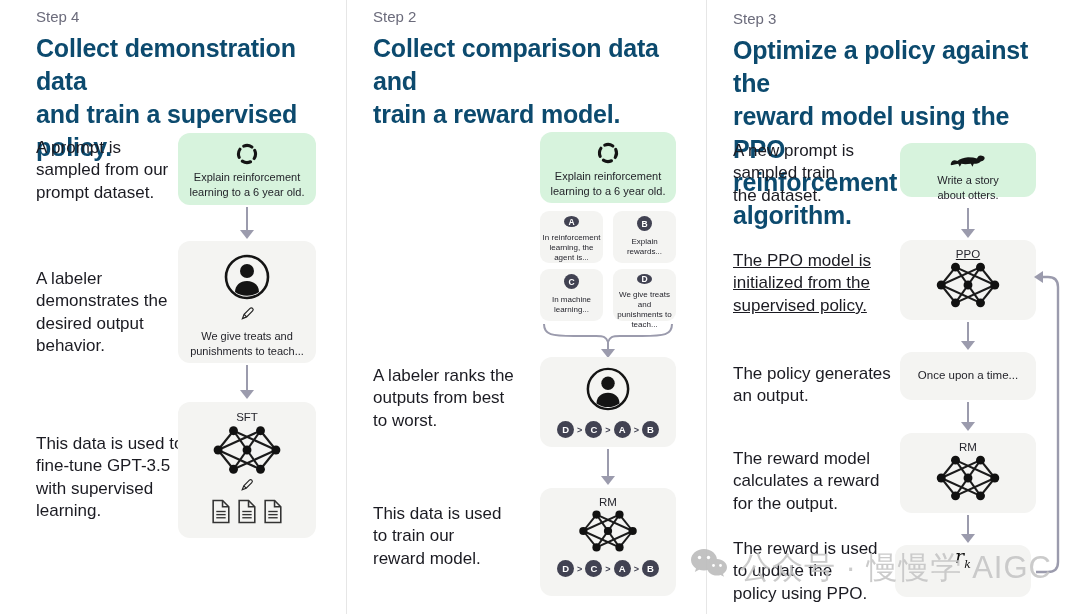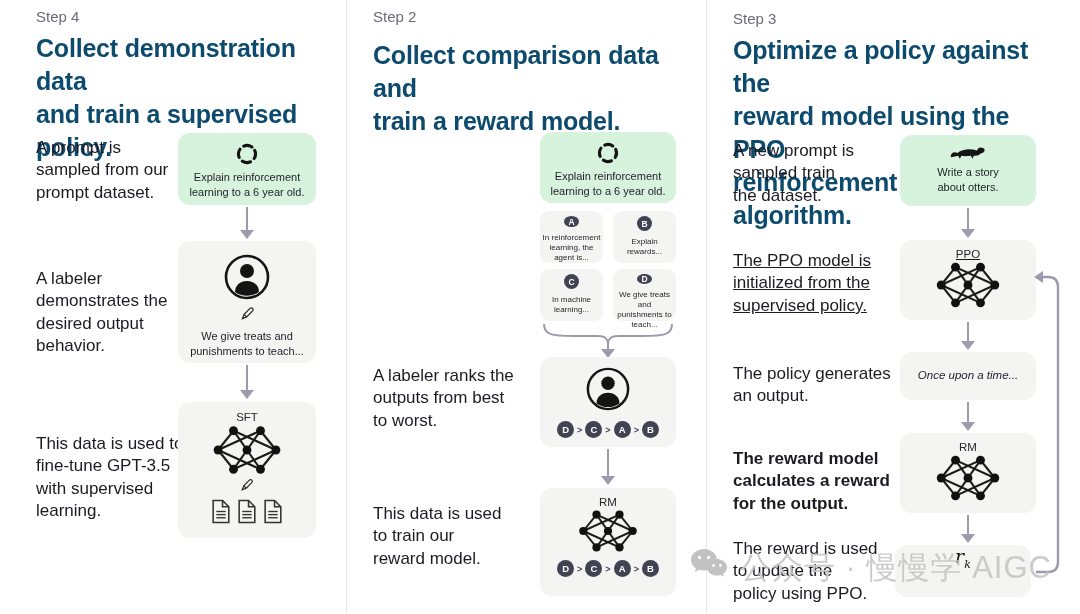--- a/index.html
+++ b/index.html
@@ -149,21 +149,21 @@
           <path d="M2,1.5 h9 l6,6 v15 h-15 z" fill="#f4f4f2" stroke="#333" stroke-width="1.5"></path>
           <path d="M11,1.5 v6 h6" fill="none" stroke="#333" stroke-width="1.5"></path>
           <line x1="5" y1="12" x2="14" y2="12" stroke="#333" stroke-width="1.3"></line>
           <line x1="5" y1="15" x2="14" y2="15" stroke="#333" stroke-width="1.3"></line>
           <line x1="5" y1="18" x2="14" y2="18" stroke="#333" stroke-width="1.3"></line>
         </svg>
     </div>
   </div>
 
   <div class="step-label" style="left:373px;top:8px;">Step 2</div>
-  <div class="step-title" style="left:373px;top:32px;width:310px;margin-top:7px;">Collect comparison data and
+  <div class="step-title" style="left:373px;top:32px;width:310px;">Collect comparison data and
 train a reward model.</div>
 
   <div class="caption" style="left:373px;top:365px;">A labeler ranks the
 outputs from best
 to worst.</div>
   <div class="caption" style="left:373px;top:503px;">This data is used
 to train our
 reward model.</div>
 
   <div class="box green" style="left:540px;top:132px;width:136px;height:71px;padding-top:9px;">
@@ -273,28 +273,28 @@
 reinforcement learning algorithm.</div>
 
   <div class="caption" style="left:733px;top:140px;">A new prompt is
 sampled train
 the dataset.</div>
   <div class="caption" style="left:733px;top:250px;text-decoration:underline;">The PPO model is
 initialized from the
 supervised policy.</div>
   <div class="caption" style="left:733px;top:363px;">The policy generates
 an output.</div>
-  <div class="caption" style="left:733px;top:448px;font-weight:bold;">The reward model
+  <div class="caption" style="left:733px;top:448px;">The reward model
 calculates a reward
 for the output.</div>
   <div class="caption" style="left:733px;top:538px;">The reward is used
 to update the
 policy using PPO.</div>
 
-  <div class="box green" style="left:900px;top:135px;width:136px;height:71px;padding-top:10px;">
+  <div class="box green" style="left:900px;top:143px;width:136px;height:54px;padding-top:10px;">
     <span>
       <svg width="36" height="16" viewBox="0 0 44 18">
         <path d="M1,12 Q3,6.5 9,9 Q14,5 22,4.5 Q29,4.5 33,6 Q34.5,1.5 39,2.5 Q43.5,3.5 42,7 Q41,9.5 37.5,9.5 Q35.5,12.5 29,12.5 L27.5,16 L25.5,12.5 Q18,13.5 14,12.5 L12,16 L10,12.5 Q5,13.5 3,14 Q0,14.5 1,12 Z" fill="#141414"></path>
       </svg>
     </span>
     <div class="boxcap">Write a story
 about otters.</div>
   </div>
 
   <div class="arrow" style="left:961px;top:208px;height:30px;"></div>
@@ -326,21 +326,21 @@
           <circle cx="24" cy="48" r="5"></circle>
             <circle cx="52" cy="48" r="5"></circle>
         </g>
       </svg>
     </span>
   </div>
 
   <div class="arrow" style="left:961px;top:322px;height:28px;"></div>
 
   <div class="box gray" style="left:900px;top:352px;width:136px;height:48px;justify-content:center;">
-    <div class="boxcap" style="font-size:11.5px;font-style:italic;">Once upon a time...</div>
+    <div class="boxcap" style="font-size:11.5px;">Once upon a time...</div>
   </div>
 
   <div class="arrow" style="left:961px;top:402px;height:29px;"></div>
 
   <div class="box gray" style="left:900px;top:433px;width:136px;height:80px;padding-top:8px;">
     <div class="model-label">RM</div>
     <span class="net-icon">
       <svg width="68" height="50" viewBox="0 0 76 56">
         <g stroke="#1b1b1b" stroke-width="2.4">
           <line x1="24" y1="8" x2="8" y2="28"></line>

